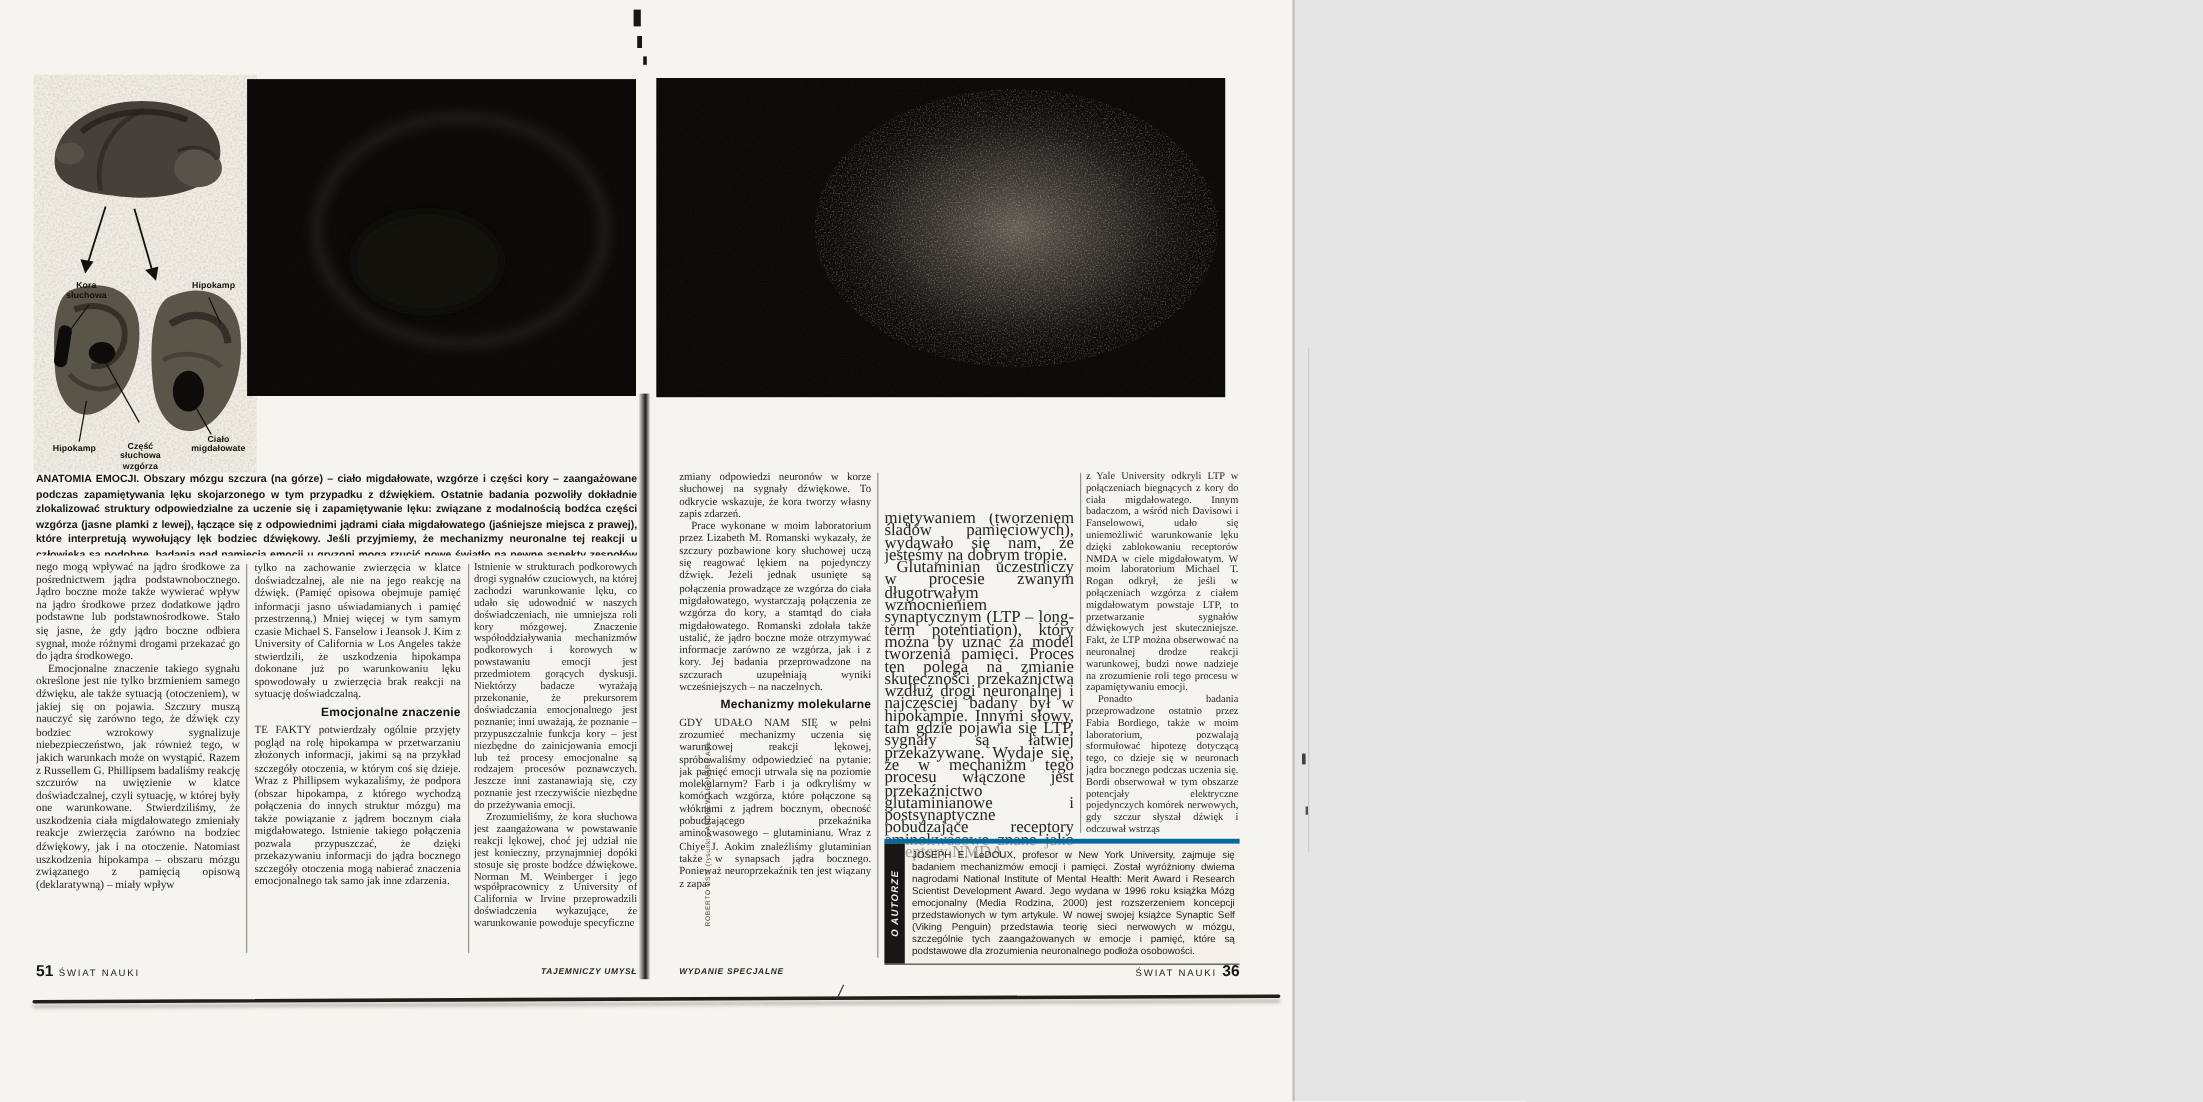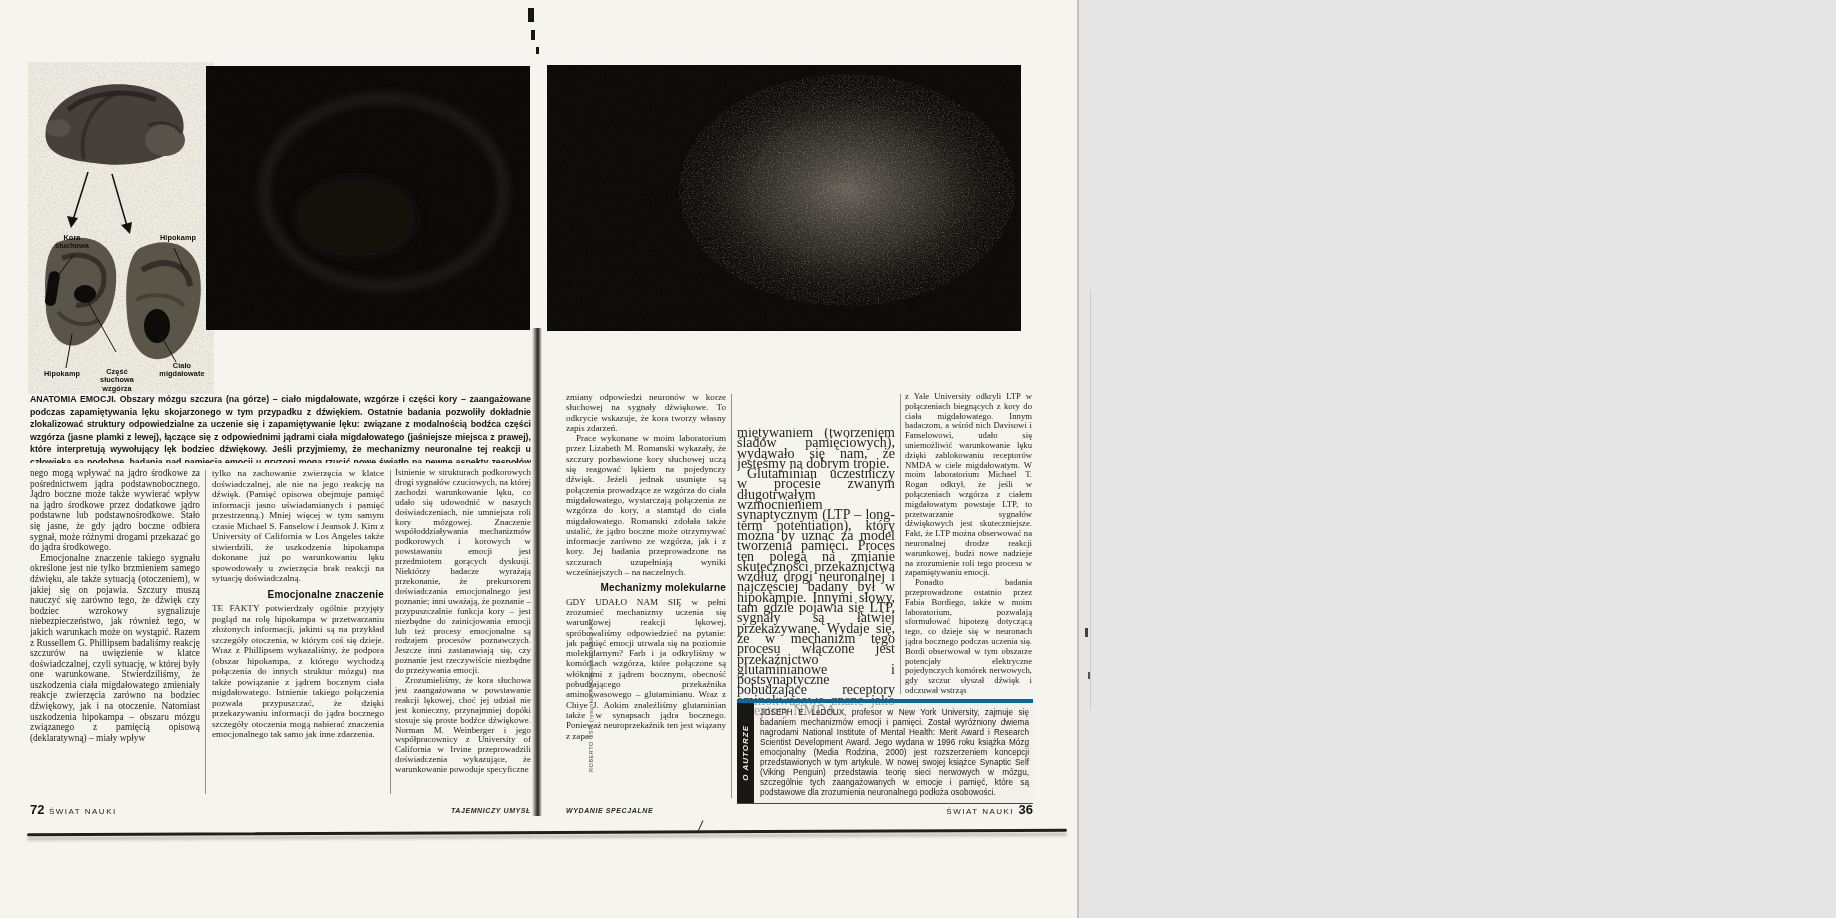--- a/index.html
+++ b/index.html
@@ -206,21 +206,21 @@
   <div class="vrule" style="left:900px;top:394px;height:300px;"></div>
 
   <div class="abs" id="author-box">
     <div id="author-strip">
       <span>O AUTORZE</span>
     </div>
     <div id="author-text">JOSEPH E. LeDOUX, profesor w New York University, zajmuje się badaniem mechanizmów emocji i pamięci. Został wyróżniony dwiema nagrodami National Institute of Mental Health: Merit Award i Research Scientist Development Award. Jego wydana w 1996 roku książka Mózg emocjonalny (Media Rodzina, 2000) jest rozszerzeniem koncepcji przedstawionych w tym artykule. W nowej swojej książce Synaptic Self (Viking Penguin) przedstawia teorię sieci nerwowych w mózgu, szczególnie tych zaangażowanych w emocje i pamięć, które są podstawowe dla zrozumienia neuronalnego podłoża osobowości.</div>
   </div>
 
   <div class="abs" style="left:30px;top:800px;">
-    <span class="pgnum">72</span>
+    <span class="pgnum">51</span>
     <span class="mag">ŚWIAT NAUKI</span>
   </div>
   <div class="abs sect" style="left:435px;top:807px;width:96px;text-align:right;">TAJEMNICZY UMYSŁ</div>
 
   <div class="abs sect" style="left:566px;top:807px;">WYDANIE SPECJALNE</div>
   <div class="abs" style="left:905px;top:800px;width:128px;text-align:right;">
     <span class="mag">ŚWIAT NAUKI</span>
     <span class="pgnum">36</span>
   </div>
 

